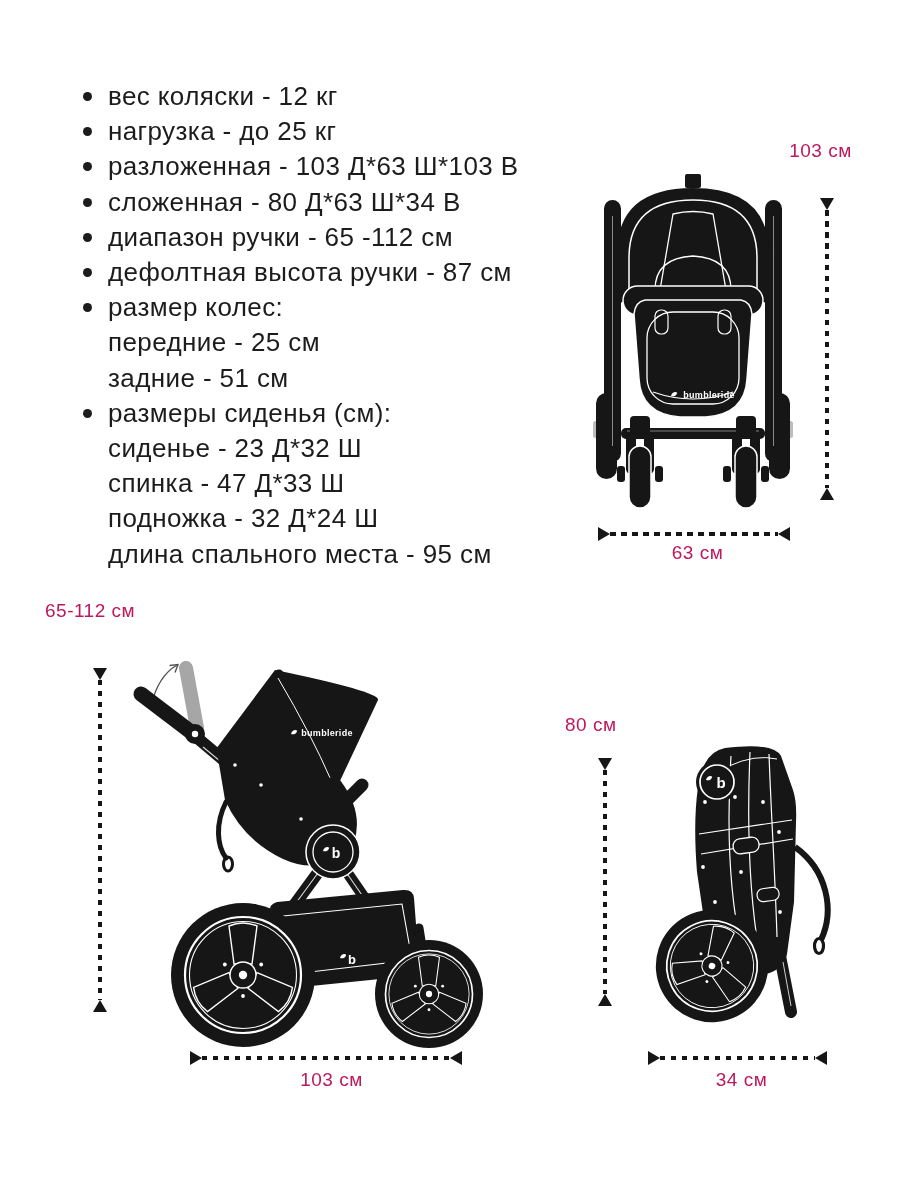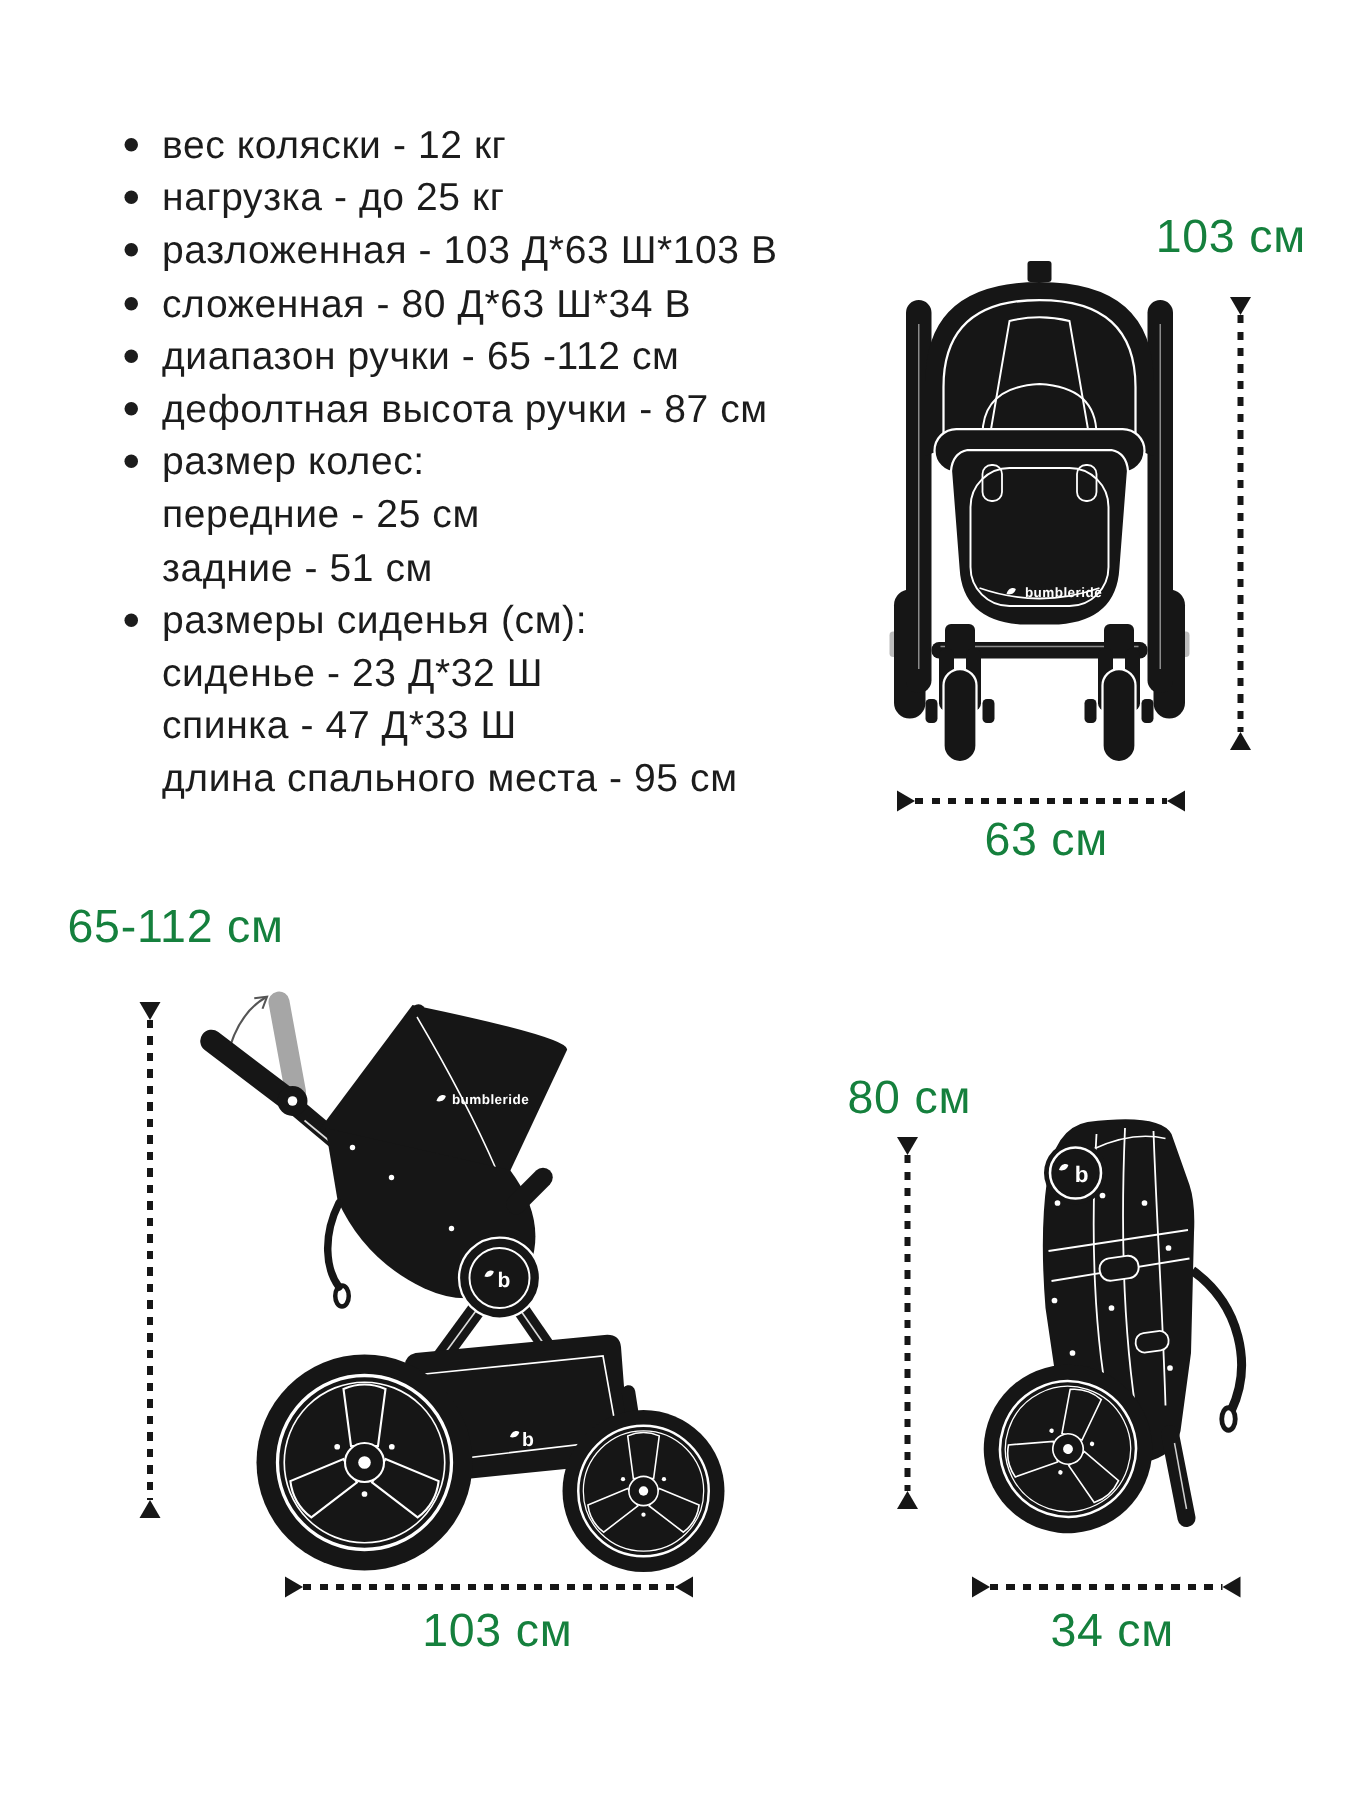--- a/index.html
+++ b/index.html
@@ -25,21 +25,21 @@
   
   .vdim{position:absolute;width:14px;display:flex;flex-direction:column;align-items:center;}
   .vdim .dline{width:3.5px;flex:1;background:repeating-linear-gradient(to bottom,var(--ink) 0 5.5px,transparent 5.5px 11px);}
   .hdim{position:absolute;height:14px;display:flex;flex-direction:row;align-items:center;}
   .hdim .dline{height:3.5px;flex:1;background:repeating-linear-gradient(to right,var(--ink) 0 5.5px,transparent 5.5px 11px);}
   .tri{width:0;height:0;display:block;}
   .tri-down{border-left:7px solid transparent;border-right:7px solid transparent;border-top:12px solid var(--ink);}
   .tri-up{border-left:7px solid transparent;border-right:7px solid transparent;border-bottom:12px solid var(--ink);}
   .tri-right{border-top:7px solid transparent;border-bottom:7px solid transparent;border-left:12px solid var(--ink);}
   .tri-left{border-top:7px solid transparent;border-bottom:7px solid transparent;border-right:12px solid var(--ink);}
-  .dim-label{position:absolute;font-size:31px;letter-spacing:.5px;color:#15803d;text-align:center;white-space:nowrap;}
+  .dim-label{position:absolute;font-size:19px;letter-spacing:.5px;color:#be185d;text-align:center;white-space:nowrap;}
   
   .fig{position:absolute;}
   .fig svg{display:block;overflow:visible;}
   .ink{fill:var(--ink);}
   svg text{font-family:"Liberation Sans",sans-serif;fill:#fff;}
   .brand-txt{font-size:9px;font-weight:700;letter-spacing:.3px;}
   .logo-b{font-weight:700;}
 </style>
 </head>
 <body>
@@ -75,20 +75,21 @@
       <li class="spec-line">разложенная - 103 Д*63 Ш*103 В</li>
       <li class="spec-line">сложенная - 80 Д*63 Ш*34 В</li>
       <li class="spec-line">диапазон ручки - 65 -112 см</li>
       <li class="spec-line">дефолтная высота ручки - 87 см</li>
       <li class="spec-line">размер колес:</li>
       <li class="spec-line sub">передние - 25 см</li>
       <li class="spec-line sub">задние - 51 см</li>
       <li class="spec-line">размеры сиденья (см):</li>
       <li class="spec-line sub">сиденье - 23 Д*32 Ш</li>
       <li class="spec-line sub">спинка - 47 Д*33 Ш</li>
+      <li class="spec-line sub">подножка - 32 Д*24 Ш</li>
       <li class="spec-line sub">длина спального места - 95 см</li>
     </ul>
 
   <figure class="fig" style="left:593px;top:174px;width:200px;height:355px;">
     <svg viewBox="0 0 200 355" width="200" height="355">
 
       <g>
         <rect x="0" y="247" width="8" height="17" rx="2.5" fill="#bdbdbd"></rect>
         <rect x="192" y="247" width="8" height="17" rx="2.5" fill="#bdbdbd"></rect>
         <rect x="3" y="219" width="21" height="86" rx="10.5" class="ink"></rect>

